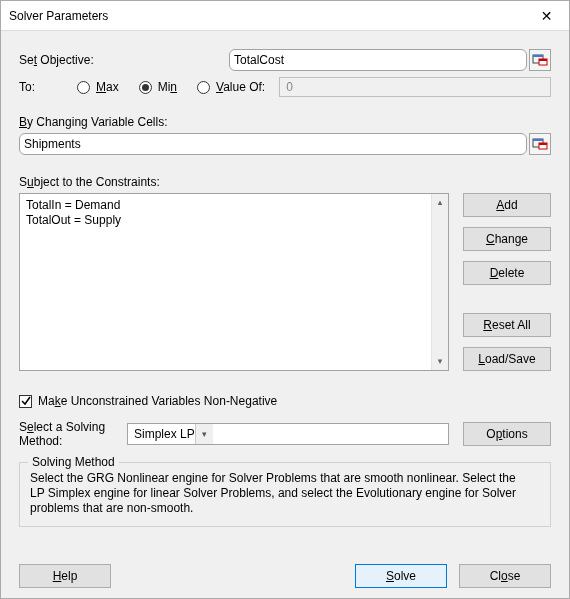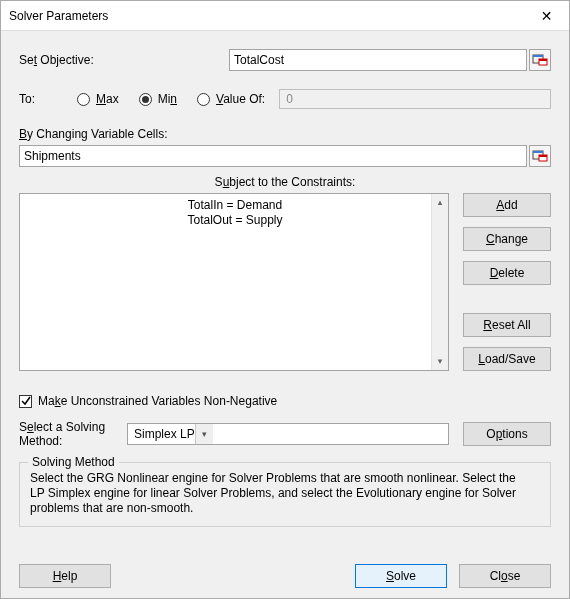--- a/index.html
+++ b/index.html
@@ -44,21 +44,21 @@
   .lbl { font-size:12px; }
   .field {
     border:1px solid #a3a3a3;
     background:#fff;
     height:22px;
     padding:2px 4px;
     font-size:12px;
     font-family:inherit;
     display:flex; align-items:center;
   }
-  input[type=text].field { outline:none; }
+  input[type=text].field { outline:none;border-radius:6px; }
   .ref-btn {
     width:22px; height:22px;
     border:1px solid #a3a3a3;
     background:#f5f5f5;
     margin-left:2px;
     display:flex; align-items:center; justify-content:center;
     position:relative;
   }
   .ref-btn svg { width:16px; height:16px; }
   .radio-wrap { display:flex; align-items:center; margin-right:20px; }
@@ -146,21 +146,21 @@
       <div class="ref-btn">
         <svg viewBox="0 0 16 16">
           <rect x="1" y="3" width="10" height="8" fill="none" stroke="#444" stroke-width="1"></rect>
           <rect x="1" y="3" width="10" height="2" fill="#3a7bd5"></rect>
           <rect x="7" y="7" width="8" height="6" fill="#fff" stroke="#c00"></rect>
           <rect x="7" y="7" width="8" height="2" fill="#c00"></rect>
         </svg>
       </div>
     </div>
 
-    <div class="row" style="margin-top:18px;">
+    <div class="row" style="margin-top:6px;">
       <span class="lbl" style="width:58px;">To:</span>
       <div class="radio-wrap">
         <span class="radio"></span>
         <span><span class="underline-hot">M</span><span>ax</span></span>
       </div>
       <div class="radio-wrap">
         <span class="radio checked"></span>
         <span><span>Mi</span><span class="underline-hot">n</span></span>
       </div>
       <div class="radio-wrap" style="margin-right:14px;">
@@ -182,21 +182,21 @@
           <svg viewBox="0 0 16 16">
             <rect x="1" y="3" width="10" height="8" fill="none" stroke="#444" stroke-width="1"></rect>
             <rect x="1" y="3" width="10" height="2" fill="#3a7bd5"></rect>
             <rect x="7" y="7" width="8" height="6" fill="#fff" stroke="#c00"></rect>
             <rect x="7" y="7" width="8" height="2" fill="#c00"></rect>
           </svg>
         </div>
       </div>
     </div>
 
-    <div style="margin-top:8px;text-align:center;">
+    <div style="margin-top:20px;">
       <div class="lbl">
         <span>S</span><span class="underline-hot">u</span><span>bject to the Constraints:</span>
       </div>
       <div class="row" style="margin-top:4px; align-items:flex-start;">
         <div class="constraints-box" style="flex:1;">
           <div>TotalIn = Demand</div>
           <div>TotalOut = Supply</div>
           <div class="scrollbar-track">
             <div class="sb-btn">▴</div>
             <div style="flex:1"></div>

